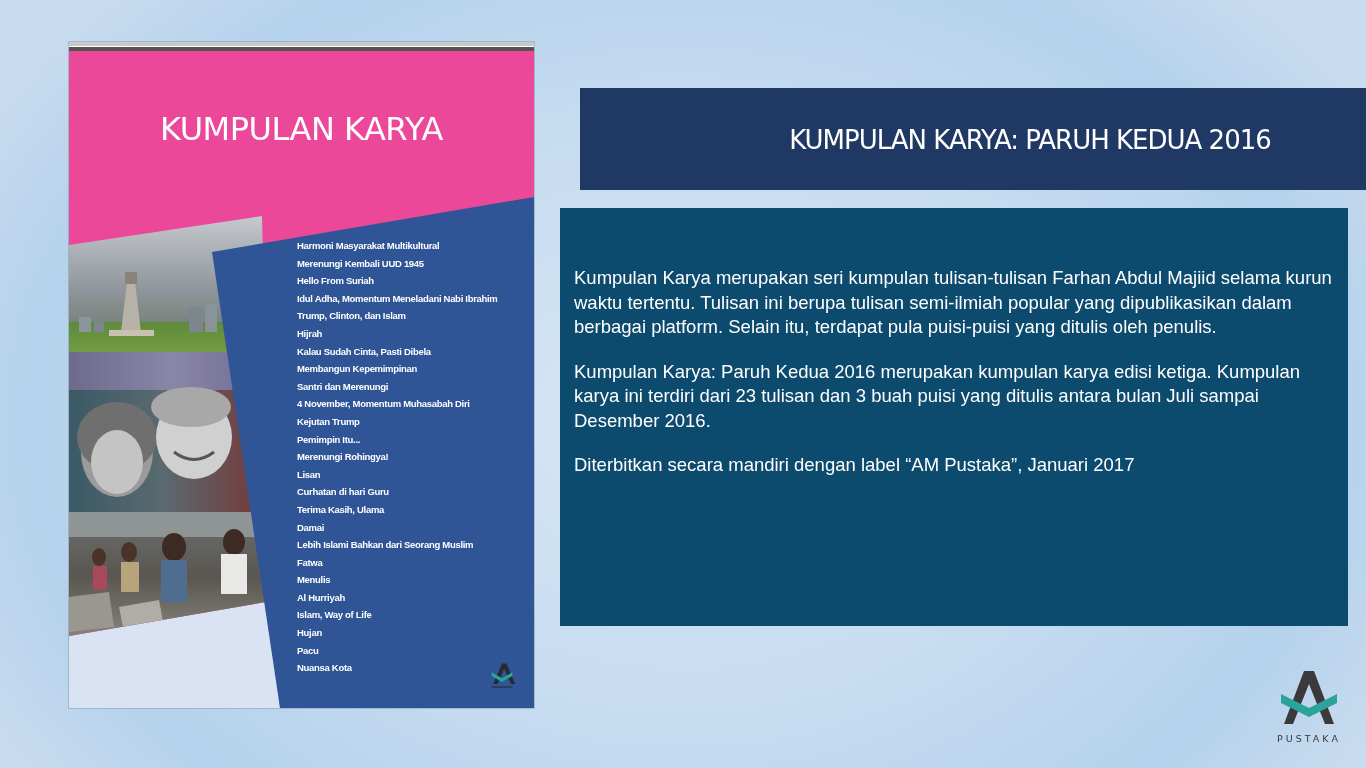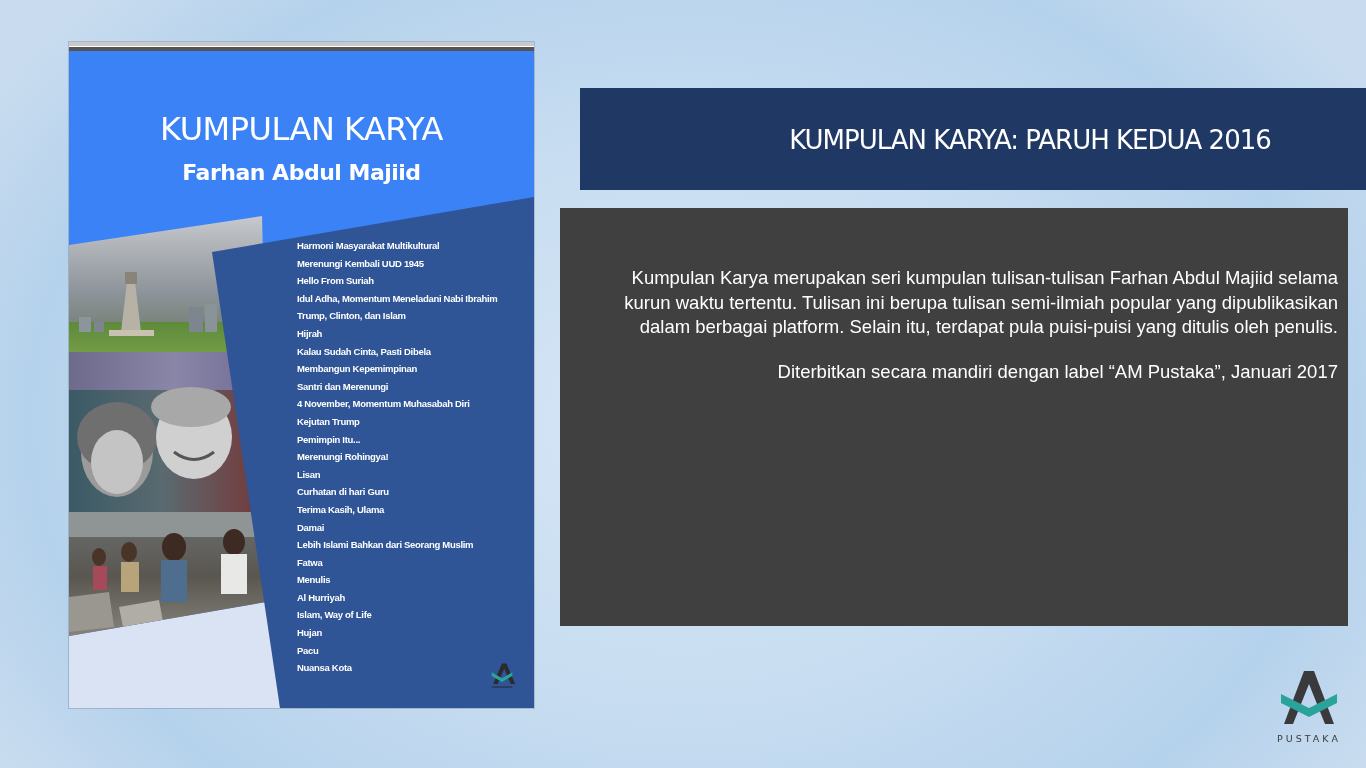--- a/index.html
+++ b/index.html
@@ -4,21 +4,21 @@
 <style>
   html, body { margin: 0; padding: 0; }
   body {
     width: 1366px; height: 768px; overflow: hidden; position: relative;
     background: radial-gradient(ellipse 60% 80% at 50% 55%, #d6e6f5 0%, #c8ddf1 45%, #b5d2ec 80%, #c9dcef 100%);
     font-family: "DejaVu Sans", sans-serif;
   }
   
   .cover {
     position: absolute; left: 69px; top: 42px; width: 465px; height: 666px;
-    background: #3b82f6; overflow: hidden;
+    background: #ec4899; overflow: hidden;
     box-shadow: 0 0 0 1px rgba(0,0,0,0.15);
   }
   .cover-topstrip { position: absolute; left: 0; top: 0; width: 100%; height: 5px; background: #c9c9c9; }
   .cover-topline { position: absolute; left: 0; top: 4px; width: 100%; height: 1px; background: #ffffff; }
   .cover-topband { position: absolute; left: 0; top: 5px; width: 100%; height: 4px; background: #545454; }
   .cover-title {
     position: absolute; left: 0; width: 100%; top: 68px; text-align: center;
     color: #fff; font-family: "DejaVu Sans", sans-serif; font-size: 32px; letter-spacing: -0.5px;
   }
   .cover-author {
@@ -43,21 +43,21 @@
   
   .header-panel {
     position: absolute; left: 580px; top: 88px; width: 900px; height: 102px;
     background: #203864; display: flex; align-items: center; justify-content: center;
   }
   .header-title {
     color: #fff; font-family: "DejaVu Sans", sans-serif; font-size: 26px; letter-spacing: -1px; margin-top: 2px;
   }
   .desc-panel {
     position: absolute; left: 560px; top: 208px; width: 788px; height: 418px;
-    background: #404040; box-sizing: border-box; padding: 58px 10px 0 24px; text-align: right;
+    background: #0c4a6e; box-sizing: border-box; padding: 58px 10px 0 14px; text-align: left;
   }
   .desc-panel p {
     margin: 0 0 12px 0; color: #fff; font-family: "Liberation Sans", sans-serif;
     font-size: 18.5px; line-height: 24.5px;
   }
   .desc-panel p.gap { margin-bottom: 20px; }
 
   .brand-logo { position: absolute; left: 1266px; top: 668px; }
 </style>
 </head>
@@ -133,21 +133,20 @@
       <ellipse cx="30" cy="515" rx="7" ry="9" fill="#4a3328"></ellipse>
       <rect x="24" y="524" width="14" height="24" fill="#a64a5a"></rect>
       <polygon points="0,555 40,550 45,585 0,590" fill="#9a9690"></polygon>
       <polygon points="50,565 90,558 95,585 55,590" fill="#b0aca6"></polygon>
     </g>
 
     <polygon points="143,210 465,155 465,666 211,666" fill="#2f5597"></polygon>
   </svg>
 
   <div class="cover-title">KUMPULAN KARYA</div>
-  <div class="cover-author">Farhan Abdul Majiid</div>
 
   <ul class="toc">
     <li>Harmoni Masyarakat Multikultural</li>
     <li>Merenungi Kembali UUD 1945</li>
     <li>Hello From Suriah</li>
     <li>Idul Adha, Momentum Meneladani Nabi Ibrahim</li>
     <li>Trump, Clinton, dan Islam</li>
     <li>Hijrah</li>
     <li>Kalau Sudah Cinta, Pasti Dibela</li>
     <li>Membangun Kepemimpinan</li>
@@ -177,20 +176,21 @@
     <rect x="6" y="33" width="28" height="2" fill="#2b2b2d" opacity="0.7"></rect>
   </svg>
 </div>
 
 <div class="header-panel">
   <div class="header-title">KUMPULAN KARYA: PARUH KEDUA 2016</div>
 </div>
 
 <div class="desc-panel">
   <p class="gap">Kumpulan Karya merupakan seri kumpulan tulisan-tulisan Farhan Abdul Majiid selama kurun waktu tertentu. Tulisan ini berupa tulisan semi-ilmiah popular yang dipublikasikan dalam berbagai platform. Selain itu, terdapat pula puisi-puisi yang ditulis oleh penulis.</p>
+  <p class="gap">Kumpulan Karya: Paruh Kedua 2016 merupakan kumpulan karya edisi ketiga. Kumpulan karya ini terdiri dari 23 tulisan dan 3 buah puisi yang ditulis antara bulan Juli sampai Desember 2016.</p>
   <p>Diterbitkan secara mandiri dengan label “AM Pustaka”, Januari 2017</p>
 </div>
 
 <div class="brand-logo">
   <svg width="86" height="78" viewBox="0 0 86 78">
     <polygon points="38,3 48,3 68,56 59,56 43,16 27,56 18,56" fill="#3a3a3c"></polygon>
     <polygon points="15,26 43,40 71,26 71,35 43,49 15,35" fill="#2aa39a"></polygon>
     <text x="43" y="74" text-anchor="middle" font-family="DejaVu Sans, sans-serif" font-size="9.5" letter-spacing="3" fill="#3a3a3c">PUSTAKA</text>
   </svg>
 </div>

